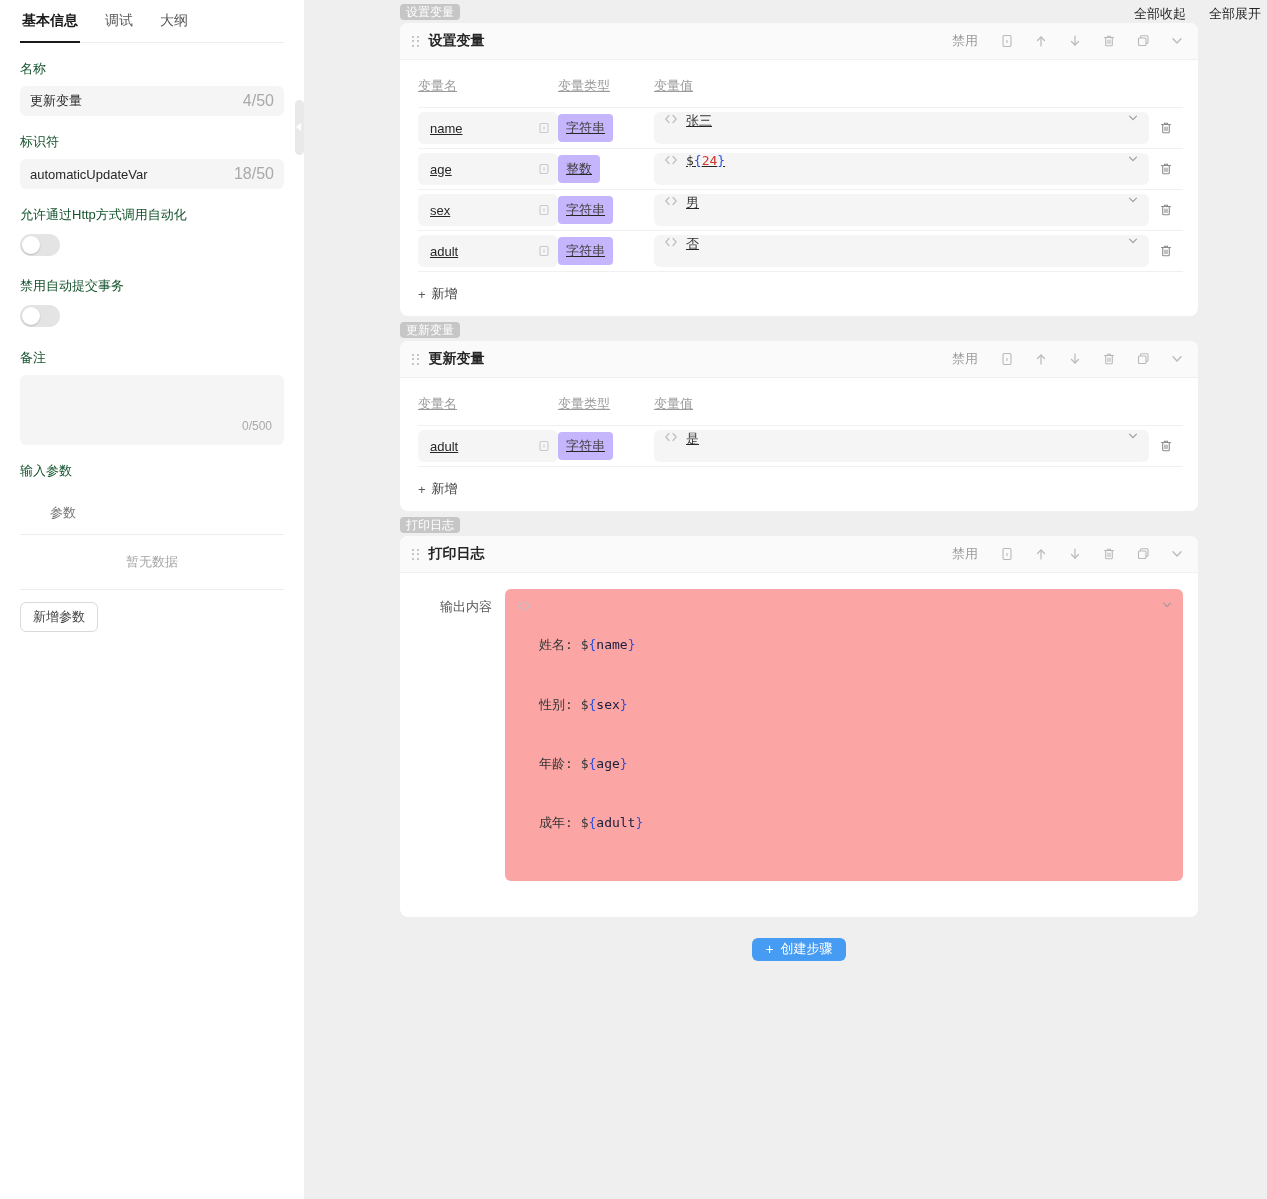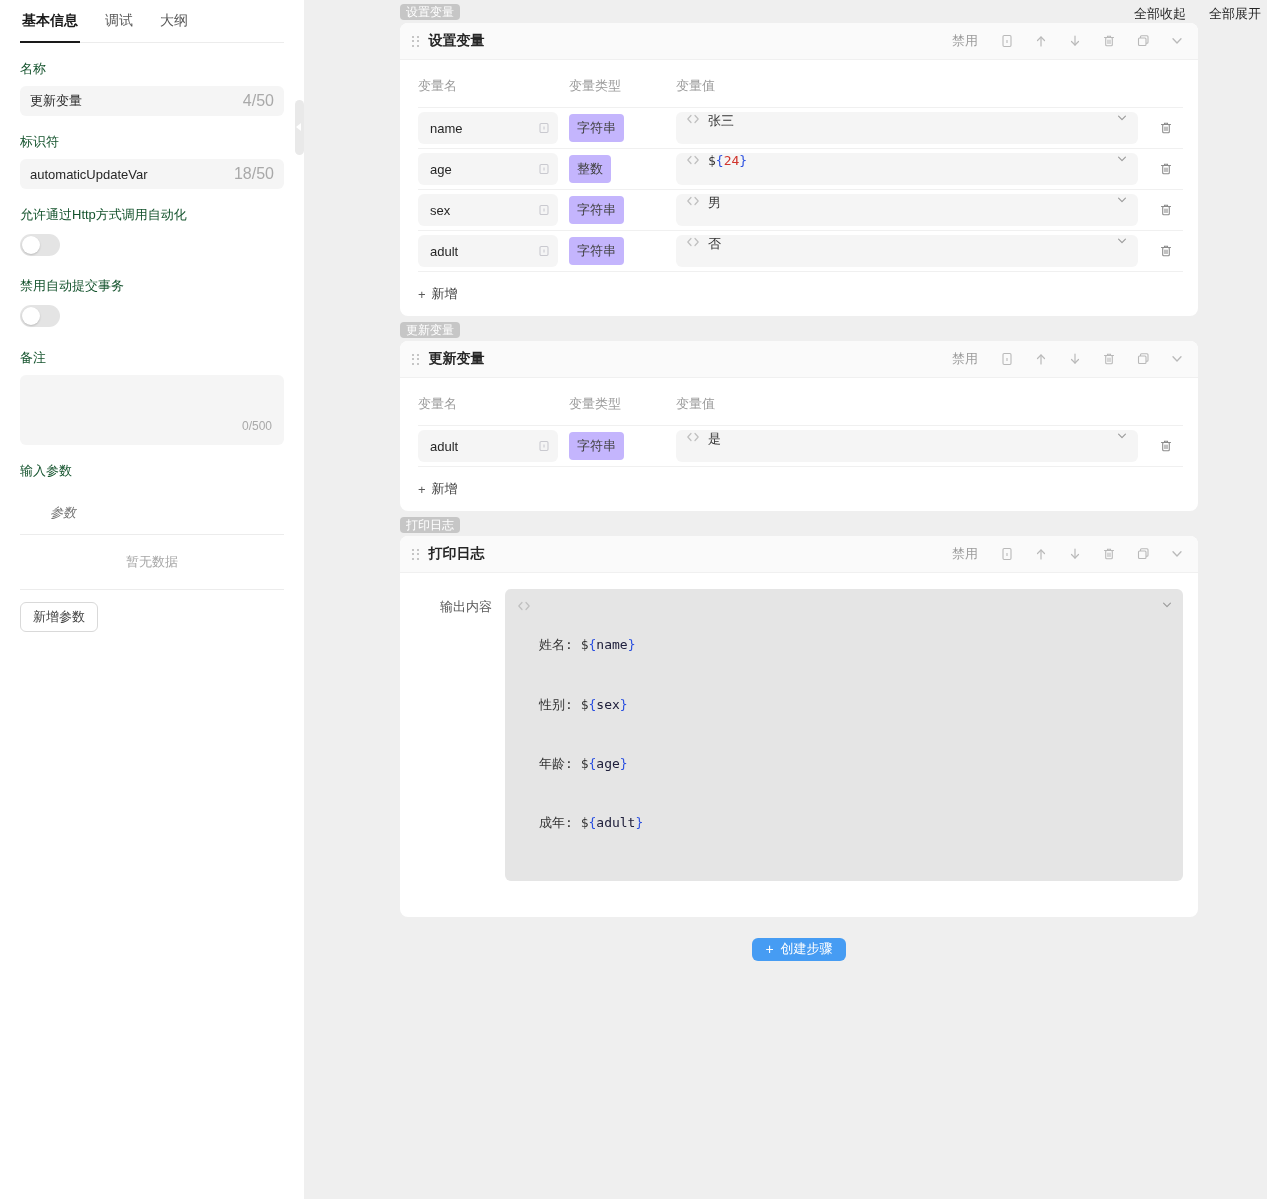--- a/index.html
+++ b/index.html
@@ -35,21 +35,21 @@
   }
   .toggle::after {
     content:""; position:absolute; left:2px; top:2px; width:18px; height:18px;
     border-radius:50%; background:#ffffff; box-shadow:0 1px 2px rgba(0,0,0,.18);
   }
   .textarea-box {
     margin-top:8px; height:70px; background:#f5f5f5; border-radius:6px;
     position:relative; font-size:13px;
   }
   .textarea-counter { position:absolute; right:12px; bottom:12px; color:#a9a9a9; font-size:12px; }
-  .params-col-header { font-size:13px; color:#737373; margin-top:24px; padding-left:30px; padding-bottom:12px; border-bottom:1px solid #ececec;font-style:italic; }
+  .params-col-header { font-size:13px; color:#737373; margin-top:24px; padding-left:30px; padding-bottom:12px; border-bottom:1px solid #ececec; }
   .params-empty { text-align:center; font-size:13px; color:#a6a6a6; padding:18px 0; border-bottom:1px solid #ececec; }
   .add-param-btn {
     margin-top:12px; display:inline-block; background:#fff; border:1px solid #d9d9d9;
     border-radius:6px; font-size:13px; color:#404040; padding:5px 12px; cursor:pointer;
   }
   .collapse-handle {
     position:absolute; right:0; top:100px; width:9px; height:55px;
     background:#e9e9e9; border-radius:5px; cursor:pointer;
   }
   .collapse-handle::after {
@@ -84,21 +84,21 @@
   }
   .drag-handle i { width:2px; height:2px; background:#b3b3b3; border-radius:50%; }
   .card-title { font-size:14px; font-weight:bold; color:#262626; margin-left:8px; }
   .header-actions { margin-left:auto; display:flex; align-items:center; gap:20px; }
   .disable-link { font-size:13px; color:#9b9b9b; cursor:pointer; margin-right:2px; }
   .hicon { width:14px; height:14px; color:#b9b9b9; cursor:pointer; display:block; }
   .card-body { padding:0 15px 10px 18px; }
 
   .vtable-head, .vtable-row {
     display:grid; grid-template-columns:140px 96px 1fr 34px;
-    column-gap:11px; align-items:center;
+    align-items:center;text-decoration:underline;
   }
   .vtable-head { padding:17px 0 12px; border-bottom:1px solid #f0f0f0; color:#9b9b9b; font-size:13px; }
   .vtable-row { height:41px; border-bottom:1px solid #f0f0f0; }
   .pill-input {
     height:32px; background:#f5f5f5; border-radius:6px;
     display:flex; align-items:center; padding:0 8px 0 12px; font-size:13px; color:#262626;
   }
   .pill-input .picker { margin-left:auto; width:12px; height:12px; color:#c9c9cf; cursor:pointer; }
   .type-tag {
     display:inline-block; background:#c4b5fd; border-radius:4px;
@@ -116,21 +116,21 @@
   [data-tok="brace"] { color:#2b50e0; }
   [data-tok="num"]   { color:#d0342c; }
   [data-tok="var"]   { color:#20203c; }
 
   .add-row { display:flex; align-items:center; gap:6px; padding:13px 0 3px; font-size:13px; color:#404040; width:fit-content; cursor:pointer; }
   .add-row .plus { font-size:13px; color:#595959; }
 
   .log-body { display:flex; padding:16px 15px 36px 0; }
   .log-label { width:92px; text-align:right; font-size:13px; color:#595959; padding-top:9px; flex:none; }
   .code-box {
-    flex:1; margin-left:13px; background:#e5e5e5; border-radius:6px;
+    flex:1; margin-left:13px; background:#fca5a5; border-radius:6px;
     position:relative; padding:7px 30px 9px 12px; display:flex; gap:8px;
   }
   .code-box .code-ic { width:14px; height:14px; color:#bfbfbf; flex:none; margin-top:3px; }
   .code-lines { font-size:13px; line-height:19.7px; white-space:pre; }
   .code-box .chev { position:absolute; right:10px; top:10px; width:12px; height:12px; color:#9b9b9b; cursor:pointer; }
 
   .create-btn {
     display:flex; align-items:center; gap:7px; margin:21px auto 0;
     background:#469cf3; color:#ffffff; border:none; border-radius:6px;
     height:23px; padding:0 13px; font-size:13px; cursor:pointer;

